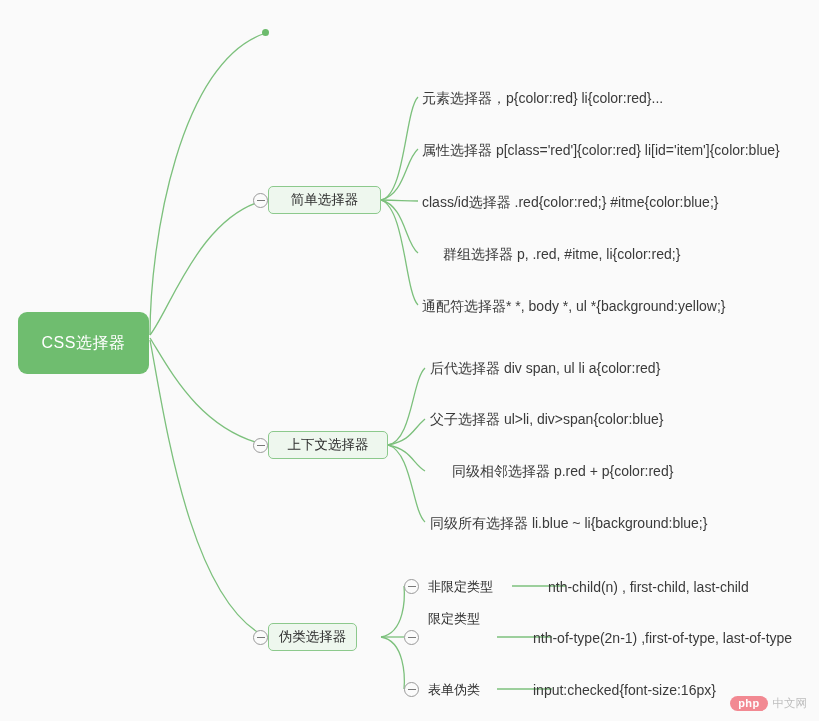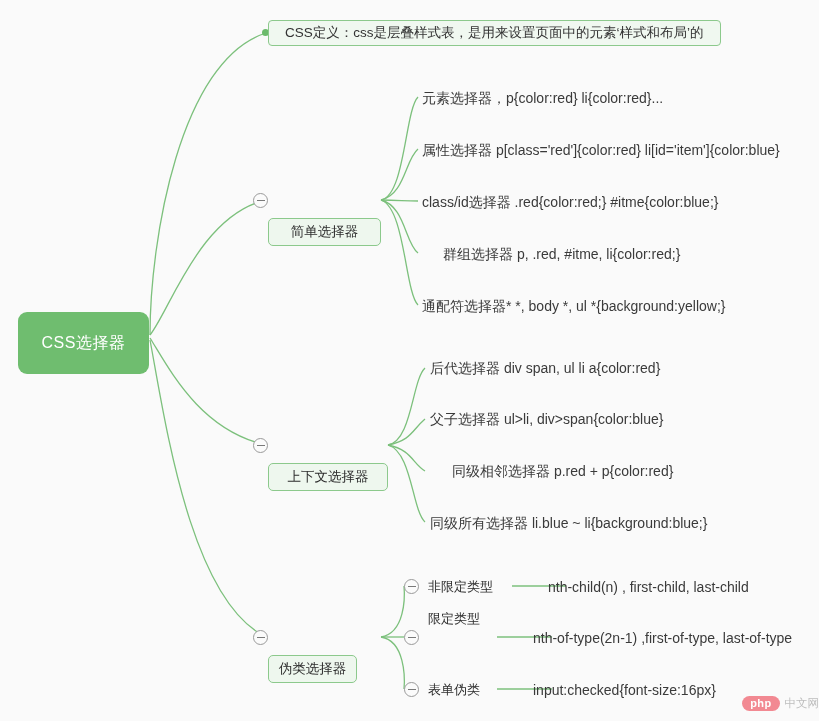--- a/index.html
+++ b/index.html
@@ -58,21 +58,20 @@
     background: #eef7ee;
     border: 1px solid #8cc98c;
     border-radius: 5px;
     color: #2d2d2d;
     font-size: 13.5px;
     display: flex;
     align-items: center;
     justify-content: center;
     padding: 0 14px;
     height: 28px;
-    margin-top: 32px;
   }
 
   .topic-node {
     background: #f0f8f0;
     border: 1px solid #8cc98c;
     border-radius: 4px;
     color: #333333;
     font-size: 13.5px;
     display: flex;
     align-items: center;
@@ -120,21 +119,21 @@
     position: absolute;
     width: 7px;
     height: 7px;
     border-radius: 50%;
     background: #6cbb6c;
   }
 
   
   .watermark {
     position: absolute;
-    right: 0;
+    right: 12px;
     bottom: 10px;
     display: flex;
     align-items: center;
     gap: 5px;
     opacity: 0.92;
   }
   .wm-badge {
     background: #f2808a;
     color: #ffffff;
     font-size: 11px;
@@ -181,21 +180,20 @@
 
       <path d="M 512 586 L 566 586"></path>
       <path d="M 497 637 L 552 637"></path>
       <path d="M 497 689 L 552 689"></path>
     </g>
   </svg>
 
   <div class="node root-node">CSS选择器</div>
 
   <div class="dot-handle" style="left:262px; top:29px;"></div>
-  <div class="node topic-node" style="left:268px; top:20px; height:26px;">CSS定义：css是层叠样式表，是用来设置页面中的元素‘样式和布局’的</div>
 
   <div class="collapse-handle" style="left:253px; top:193px;"></div>
   <div class="node branch-node" style="left:268px; top:186px; width:113px;">简单选择器</div>
 
   <div class="leaf-text" style="left:422px; top:91px;">元素选择器，p{color:red} li{color:red}...</div>
   <div class="leaf-text" style="left:422px; top:143px;">属性选择器 p[class='red']{color:red} li[id='item']{color:blue}</div>
   <div class="leaf-text" style="left:422px; top:195px;">class/id选择器 .red{color:red;} #itme{color:blue;}</div>
   <div class="leaf-text" style="left:422px; top:247px;margin-left:21px;">群组选择器 p, .red, #itme, li{color:red;}</div>
   <div class="leaf-text" style="left:422px; top:299px;">通配符选择器* *, body *, ul *{background:yellow;}</div>
 

